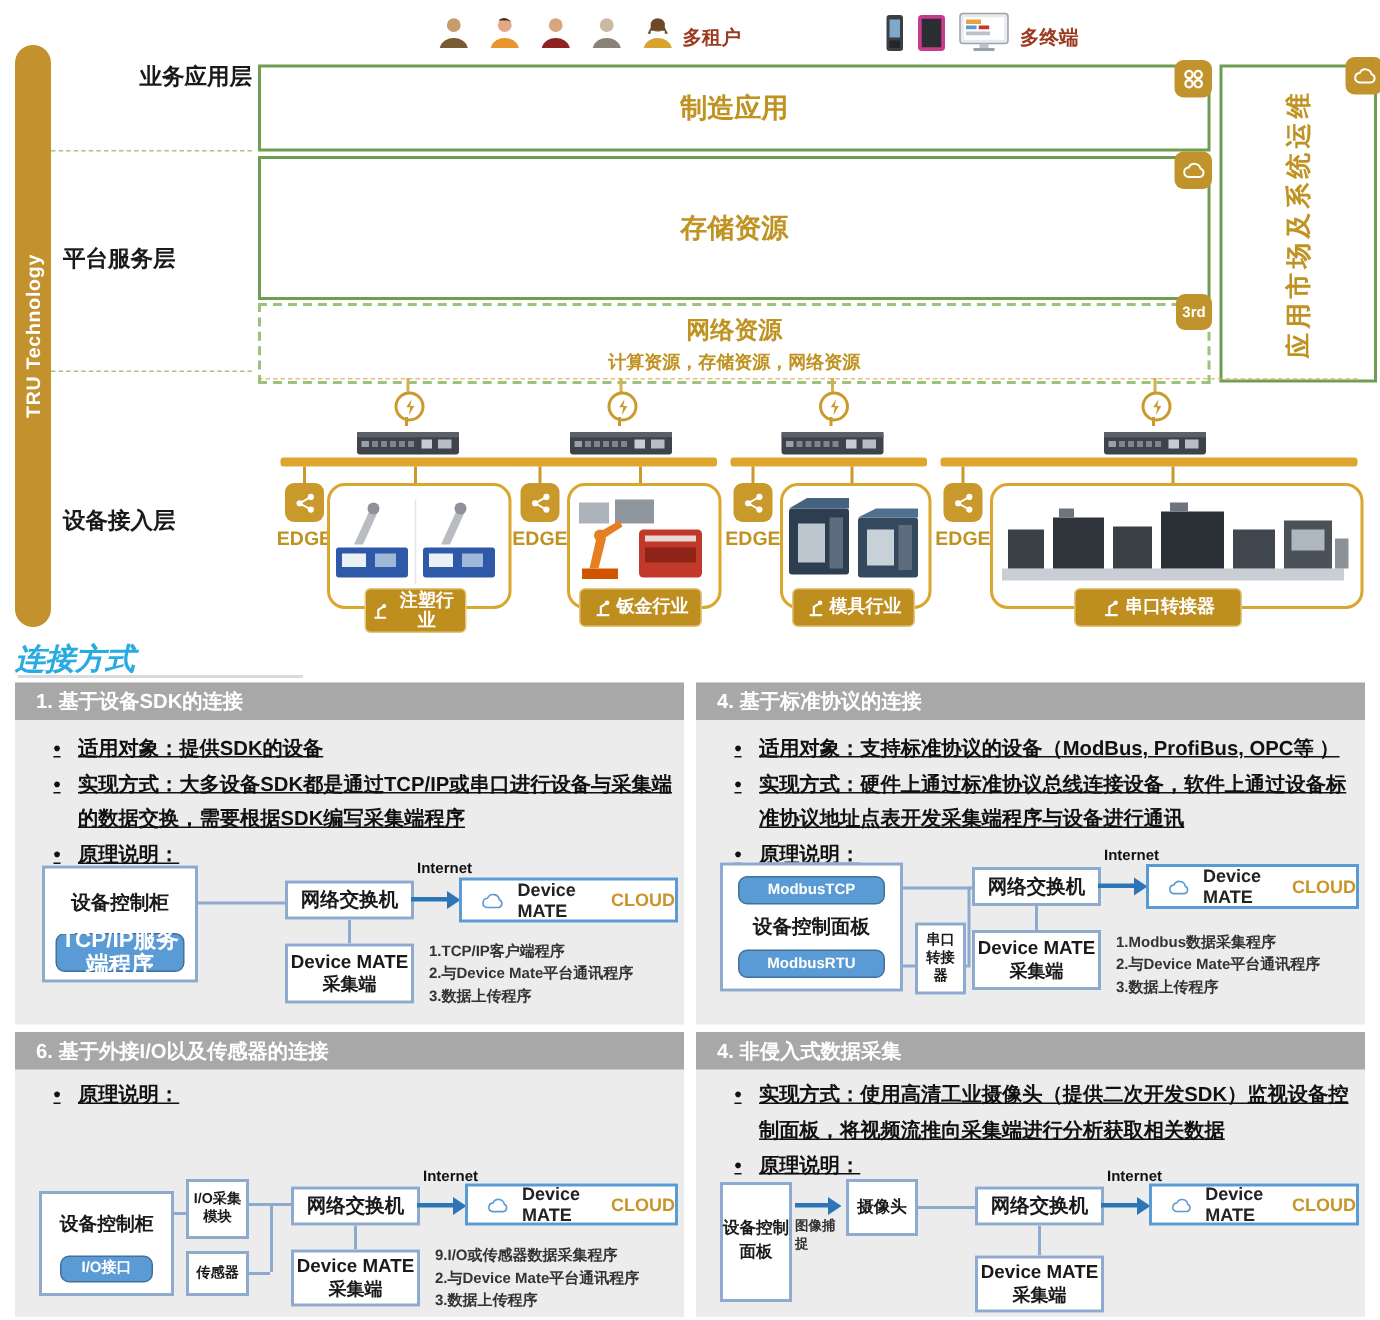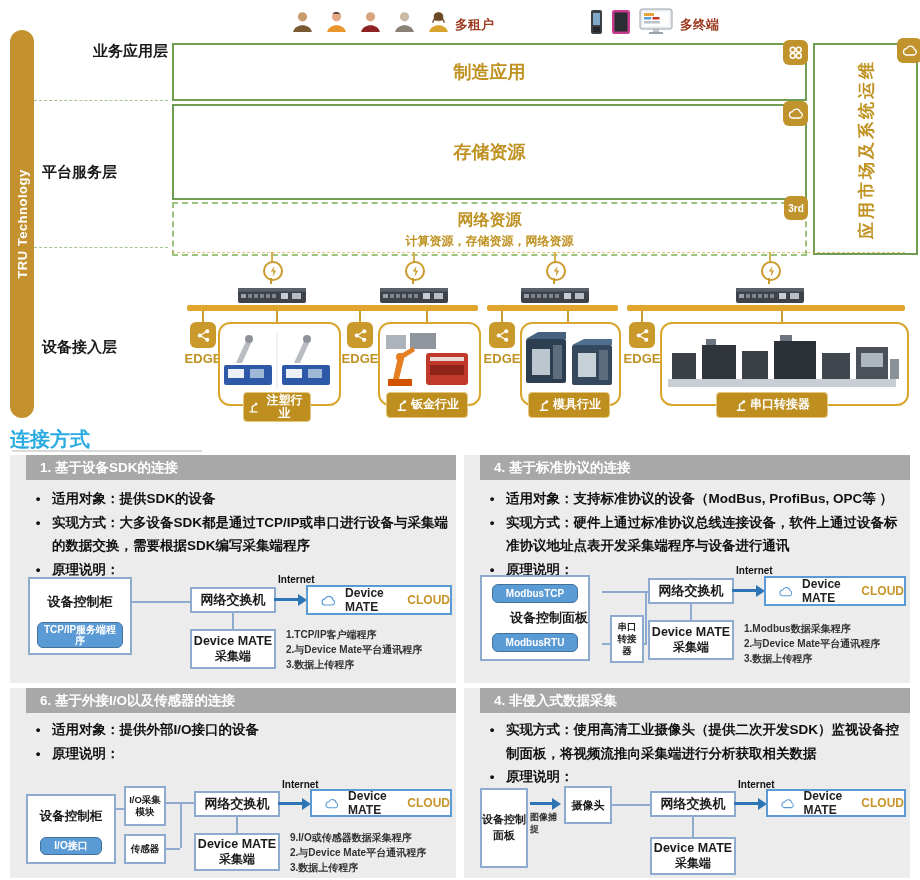--- a/index.html
+++ b/index.html
@@ -28,40 +28,40 @@
   .edge-ic{width:26px;height:26px;background:#C9992B;border-radius:6px;display:flex;align-items:center;justify-content:center;}
   .edge-lb{width:40px;text-align:center;font-size:13px;font-weight:bold;color:#BF9222;}
   .mcont{background:#fff;border:2px solid #D9A62E;border-radius:12px;overflow:hidden;}
   .indlabel{background:#BE8E1F;border:1px solid #E3C77E;border-radius:4px;color:#fff;font-weight:bold;
      font-size:12px;display:flex;align-items:center;justify-content:center;gap:3px;text-align:center;line-height:1.1;padding:1px 3px;box-sizing:border-box;}
   
   .conn-title{font-size:20px;font-weight:bold;color:#29ABE2;}
   .title-underline{height:2px;background:#DADADA;}
   .panel{background:#ECECEC;}
   .phead{height:25px;background:#A8A8A8;color:#fff;font-weight:bold;font-size:13.5px;
-     line-height:25px;padding-left:14px;margin-left:16px;}
+     line-height:25px;padding-left:14px;}
   .bullets{position:absolute;left:14px;right:8px;}
-  .bullet{display:flex;font-size:13.5px;font-weight:700;color:#111;line-height:1.75;}
+  .bullet{display:flex;font-size:13.5px;font-weight:700;color:#111;line-height:1.75;text-decoration:underline;}
   .bullet::before{content:"•";width:28px;flex:none;text-align:center;}
   .dbox{position:absolute;background:#fff;border:2px solid #8FAACF;display:flex;flex-direction:column;
      align-items:center;justify-content:center;text-align:center;font-weight:bold;color:#1a1a1a;box-sizing:border-box;}
   .bluechip{position:absolute;background:#5B9BD5;border:1px solid #41719C;border-radius:6px;color:#fff;
      font-weight:bold;display:flex;align-items:center;justify-content:center;text-align:center;line-height:1.15;box-sizing:border-box;}
   .hline{position:absolute;border-top:2px solid #8FAACF;height:0;}
   .vline{position:absolute;border-left:2px solid #8FAACF;width:0;}
   .arrow{position:absolute;height:3px;background:#2E75B6;}
   .arrow::after{content:"";position:absolute;right:-9px;top:-4.5px;border-left:9px solid #2E75B6;
      border-top:6px solid transparent;border-bottom:6px solid transparent;}
   .inet{position:absolute;font-size:10px;font-weight:bold;color:#111;}
   .cloudbox{position:absolute;background:#fff;border:2px solid #5B9BD5;display:flex;align-items:center;
      gap:7px;padding-left:12px;box-sizing:border-box;}
   .cloudbox .cn{font-size:12px;font-weight:bold;color:#222;}
   .cloudbox .cg{font-size:12px;font-weight:bold;color:#C9952B;margin-left:3px;}
   .notes{position:absolute;font-size:10px;font-weight:600;color:#333;line-height:1.5;}
-  .sm{font-size:10px;}
+  .sm{font-size:15px;}
 </style>
 </head>
 <body>
 
 <div id="stage">
 
   <div class="abs tru-bar">
     <span>TRU Technology</span>
   </div>
 
@@ -370,21 +370,21 @@
       </svg>
   </div>
   <div class="abs indlabel" style="left:716px;top:392px;width:112px;min-height:26px;">
     <svg width="13" height="13" viewBox="0 0 14 14">
         <path d="M3 12 h9 M6 12 V6 l4 -2.5" stroke="#fff" stroke-width="1.6" fill="none"></path>
         <circle cx="10.5" cy="3" r="1.6" fill="#fff"></circle>
       </svg>
     <span>串口转接器</span>
   </div>
 
-  <div class="abs conn-title" style="left:10px;top:426px;">连接方式</div>
+  <div class="abs conn-title" style="left:10px;top:426px;font-style:italic;">连接方式</div>
   <div class="abs title-underline" style="left:12px;top:450px;width:190px;"></div>
 
   <div class="abs panel" style="left:10px;top:455px;width:446px;height:228px;">
     <div class="phead">1. 基于设备SDK的连接</div>
     <div class="bullets" style="top:32px;">
       <div class="bullet">适用对象：提供SDK的设备</div>
       <div class="bullet">实现方式：大多设备SDK都是通过TCP/IP或串口进行设备与采集端的数据交换，需要根据SDK编写采集端程序</div>
       <div class="bullet">原理说明：</div>
     </div>
     <div class="hline" style="left:122px;top:146px;width:58px;"></div>
@@ -418,21 +418,21 @@
     <div class="phead">4. 基于标准协议的连接</div>
     <div class="bullets" style="top:32px;">
       <div class="bullet">适用对象：支持标准协议的设备（ModBus, ProfiBus, OPC等 ）</div>
       <div class="bullet">实现方式：硬件上通过标准协议总线连接设备，软件上通过设备标准协议地址点表开发采集端程序与设备进行通讯</div>
       <div class="bullet">原理说明：</div>
     </div>
     <div class="hline" style="left:138px;top:136px;width:46px;"></div>
     <div class="vline" style="left:181px;top:136px;height:54px;"></div>
     <div class="hline" style="left:138px;top:188px;width:43px;"></div>
     <div class="vline" style="left:226px;top:149px;height:16px;"></div>
-    <div class="dbox" style="left:16px;top:120px;width:110px;height:86px;align-items:flex-end;">
+    <div class="dbox" style="left:16px;top:120px;width:122px;height:86px;">
       <div class="bluechip" style="left:10px;right:10px;top:7px;height:19px;font-size:10px;">ModbusTCP</div>
       <div style="font-size:13px;">设备控制面板</div>
       <div class="bluechip" style="left:10px;right:10px;bottom:7px;height:19px;font-size:10px;">ModbusRTU</div>
     </div>
     <div class="dbox sm" style="left:146px;top:160px;width:34px;height:48px;padding:2px;font-size:9.5px;line-height:1.25;">串口转接器</div>
     <div class="dbox" style="left:184px;top:123px;width:86px;height:26px;font-size:13px;">网络交换机</div>
     <div class="dbox" style="left:184px;top:165px;width:86px;height:40px;">
       <div style="font-size:12.5px;">Device MATE</div>
       <div style="font-size:12px;">采集端</div>
     </div>
@@ -448,21 +448,20 @@
     <div class="notes" style="left:280px;top:166px;">
       <div>1.Modbus数据采集程序</div>
       <div>2.与Device Mate平台通讯程序</div>
       <div>3.数据上传程序</div>
     </div>
   </div>
 
   <div class="abs panel" style="left:10px;top:688px;width:446px;height:190px;">
     <div class="phead">6. 基于外接I/O以及传感器的连接</div>
     <div class="bullets" style="top:30px;">
-      <div class="bullet">适用对象：提供外部I/O接口的设备</div>
       <div class="bullet">原理说明：</div>
     </div>
     <div class="hline" style="left:106px;top:120px;width:8px;"></div>
     <div class="hline" style="left:156px;top:114px;width:28px;"></div>
     <div class="hline" style="left:156px;top:160px;width:14px;"></div>
     <div class="vline" style="left:170px;top:114px;height:46px;"></div>
     <div class="vline" style="left:226px;top:129px;height:16px;"></div>
     <div class="dbox" style="left:16px;top:106px;width:90px;height:70px;justify-content:flex-start;">
       <div style="font-size:12.5px;margin-top:12px;">设备控制柜</div>
       <div class="bluechip" style="left:12px;right:12px;bottom:7px;height:18px;font-size:10px;">I/O接口</div>

